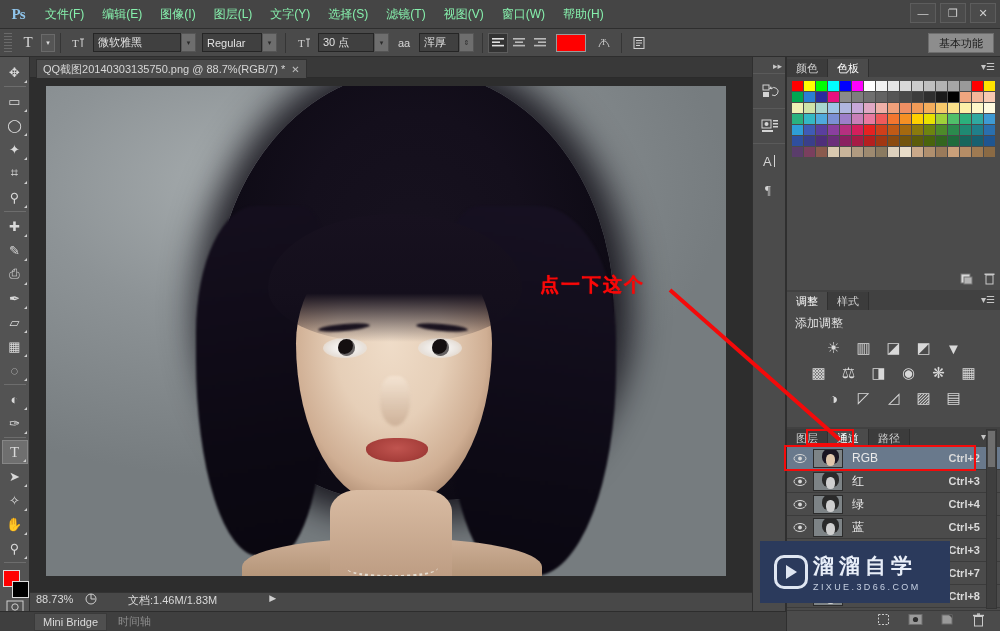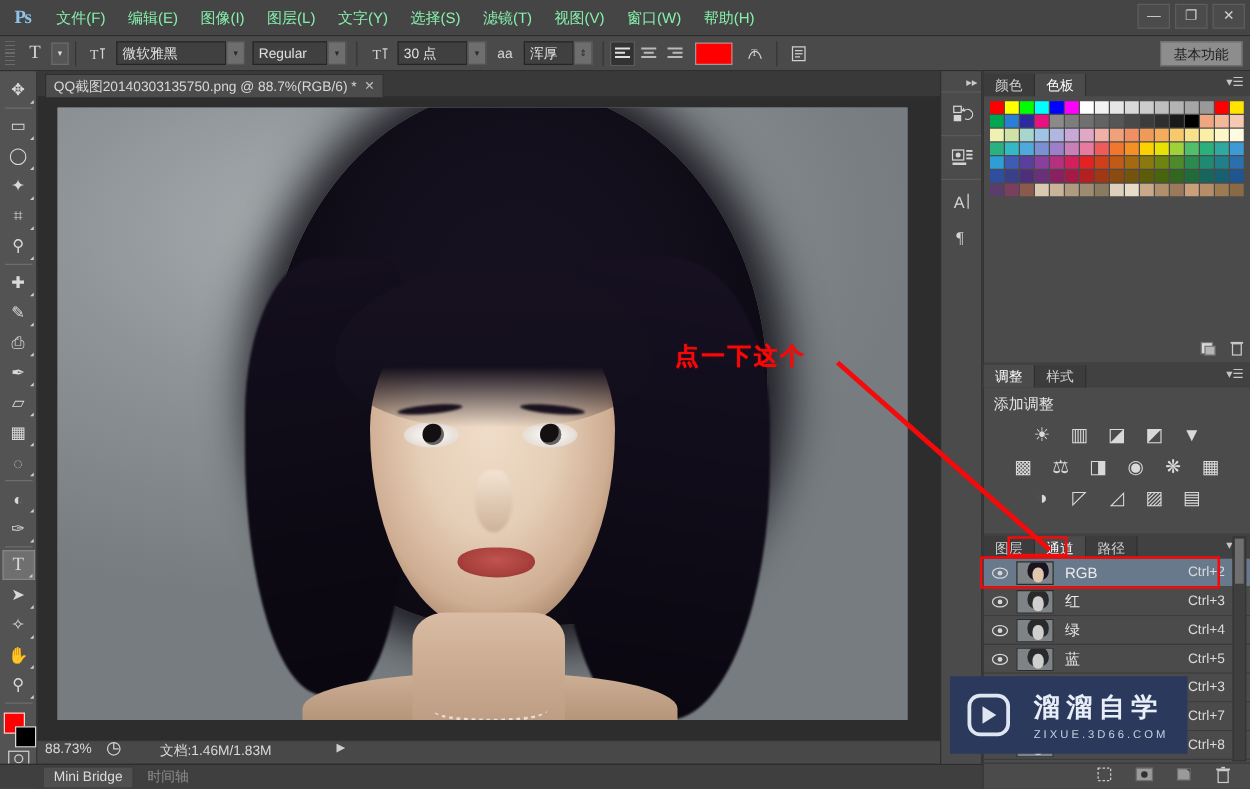--- a/index.html
+++ b/index.html
@@ -253,36 +253,36 @@
   .eye-cell { width:26px; display:flex; align-items:center; justify-content:center; }
   .chan-thumb { width:30px; height:19px; border:1px solid #2c2c2c; overflow:hidden;
                 position:relative; background:#7d8386; }
   .thumb-hair { position:absolute; left:8px; top:-2px; width:17px; height:16px;
                 background:#1a1422; border-radius:50% 50% 40% 40%; }
   .thumb-face { position:absolute; left:12px; top:4px; width:9px; height:12px;
                 background:#e0c6ac; border-radius:45%; }
   .chan-thumb.gray .thumb-face { background:#cfcfcf; }
   .chan-thumb.gray .thumb-hair { background:#2a2a2a; }
   .chan-name { flex:1; padding-left:9px; font-size:12px; color:#eaeaea; }
-  .chan-key { padding-right:20px; font-size:11px; color:#dadada; }
+  .chan-key { padding-right:20px; font-size:11px; color:#dadada;font-weight:bold; }
   .chan-scroll { position:absolute; right:3px; top:2px; width:11px; bottom:22px;
                  background:#3f3f3f; border:1px solid #353535; }
   .chan-thumbbar { position:absolute; left:1px; top:1px; right:1px; height:36px; background:#6f6f6f; }
   .chan-footer { position:absolute; left:0; bottom:0; width:214px; height:21px;
                  background:#4b4b4b; border-top:1px solid #3a3a3a;
                  display:flex; align-items:center; justify-content:flex-end; gap:18px;
                  padding-right:16px; color:#cbcbcb; }
 
   
   .red-rect { position:absolute; border:2px solid #f40a0a; pointer-events:none; }
 
   
   .watermark {
     position:absolute; left:760px; top:541px; width:190px; height:62px;
-    background:#2b3a5c; display:flex; align-items:center; gap:19px; padding-left:14px;
+    background:#2b3a5c; display:flex; align-items:center; gap:5px; padding-left:14px;
   }
   .wm-logo { width:34px; height:34px; border:3px solid #dfe6f2; border-radius:10px;
              display:flex; align-items:center; justify-content:center; }
   .wm-play { width:0;height:0; border-left:11px solid #dfe6f2;
              border-top:7px solid transparent; border-bottom:7px solid transparent; }
   .wm-txt1 { font-size:21px; color:#e8eef8; letter-spacing:5px; font-weight:bold; }
   .wm-txt2 { font-size:9px; color:#c6d0e2; letter-spacing:2.4px; margin-top:2px; }
 </style>
 </head>
 <body>
@@ -489,21 +489,21 @@
     <div class="qm">
       <svg width="18" height="12">
           <rect x="1" y="1" width="16" height="10" fill="none" stroke="#cfcfcf"></rect>
           <rect x="1" y="1" width="16" height="3" fill="#cfcfcf"></rect>
         </svg>
     </div>
   </div>
 
   <div class="tabstrip">
     <div class="doctab">
-      <span>QQ截图20140303135750.png @ 88.7%(RGB/6) *</span>
+      <span>QQ截图20140303135750.png @ 88.7%(RGB/7) *</span>
       <span class="x">✕</span>
     </div>
   </div>
 
   <div class="canvas-area">
     <div class="photo">
       <div class="bg-wash"></div>
       <div class="hair"></div>
       <div class="hair-l"></div>
       <div class="hair-r"></div>

